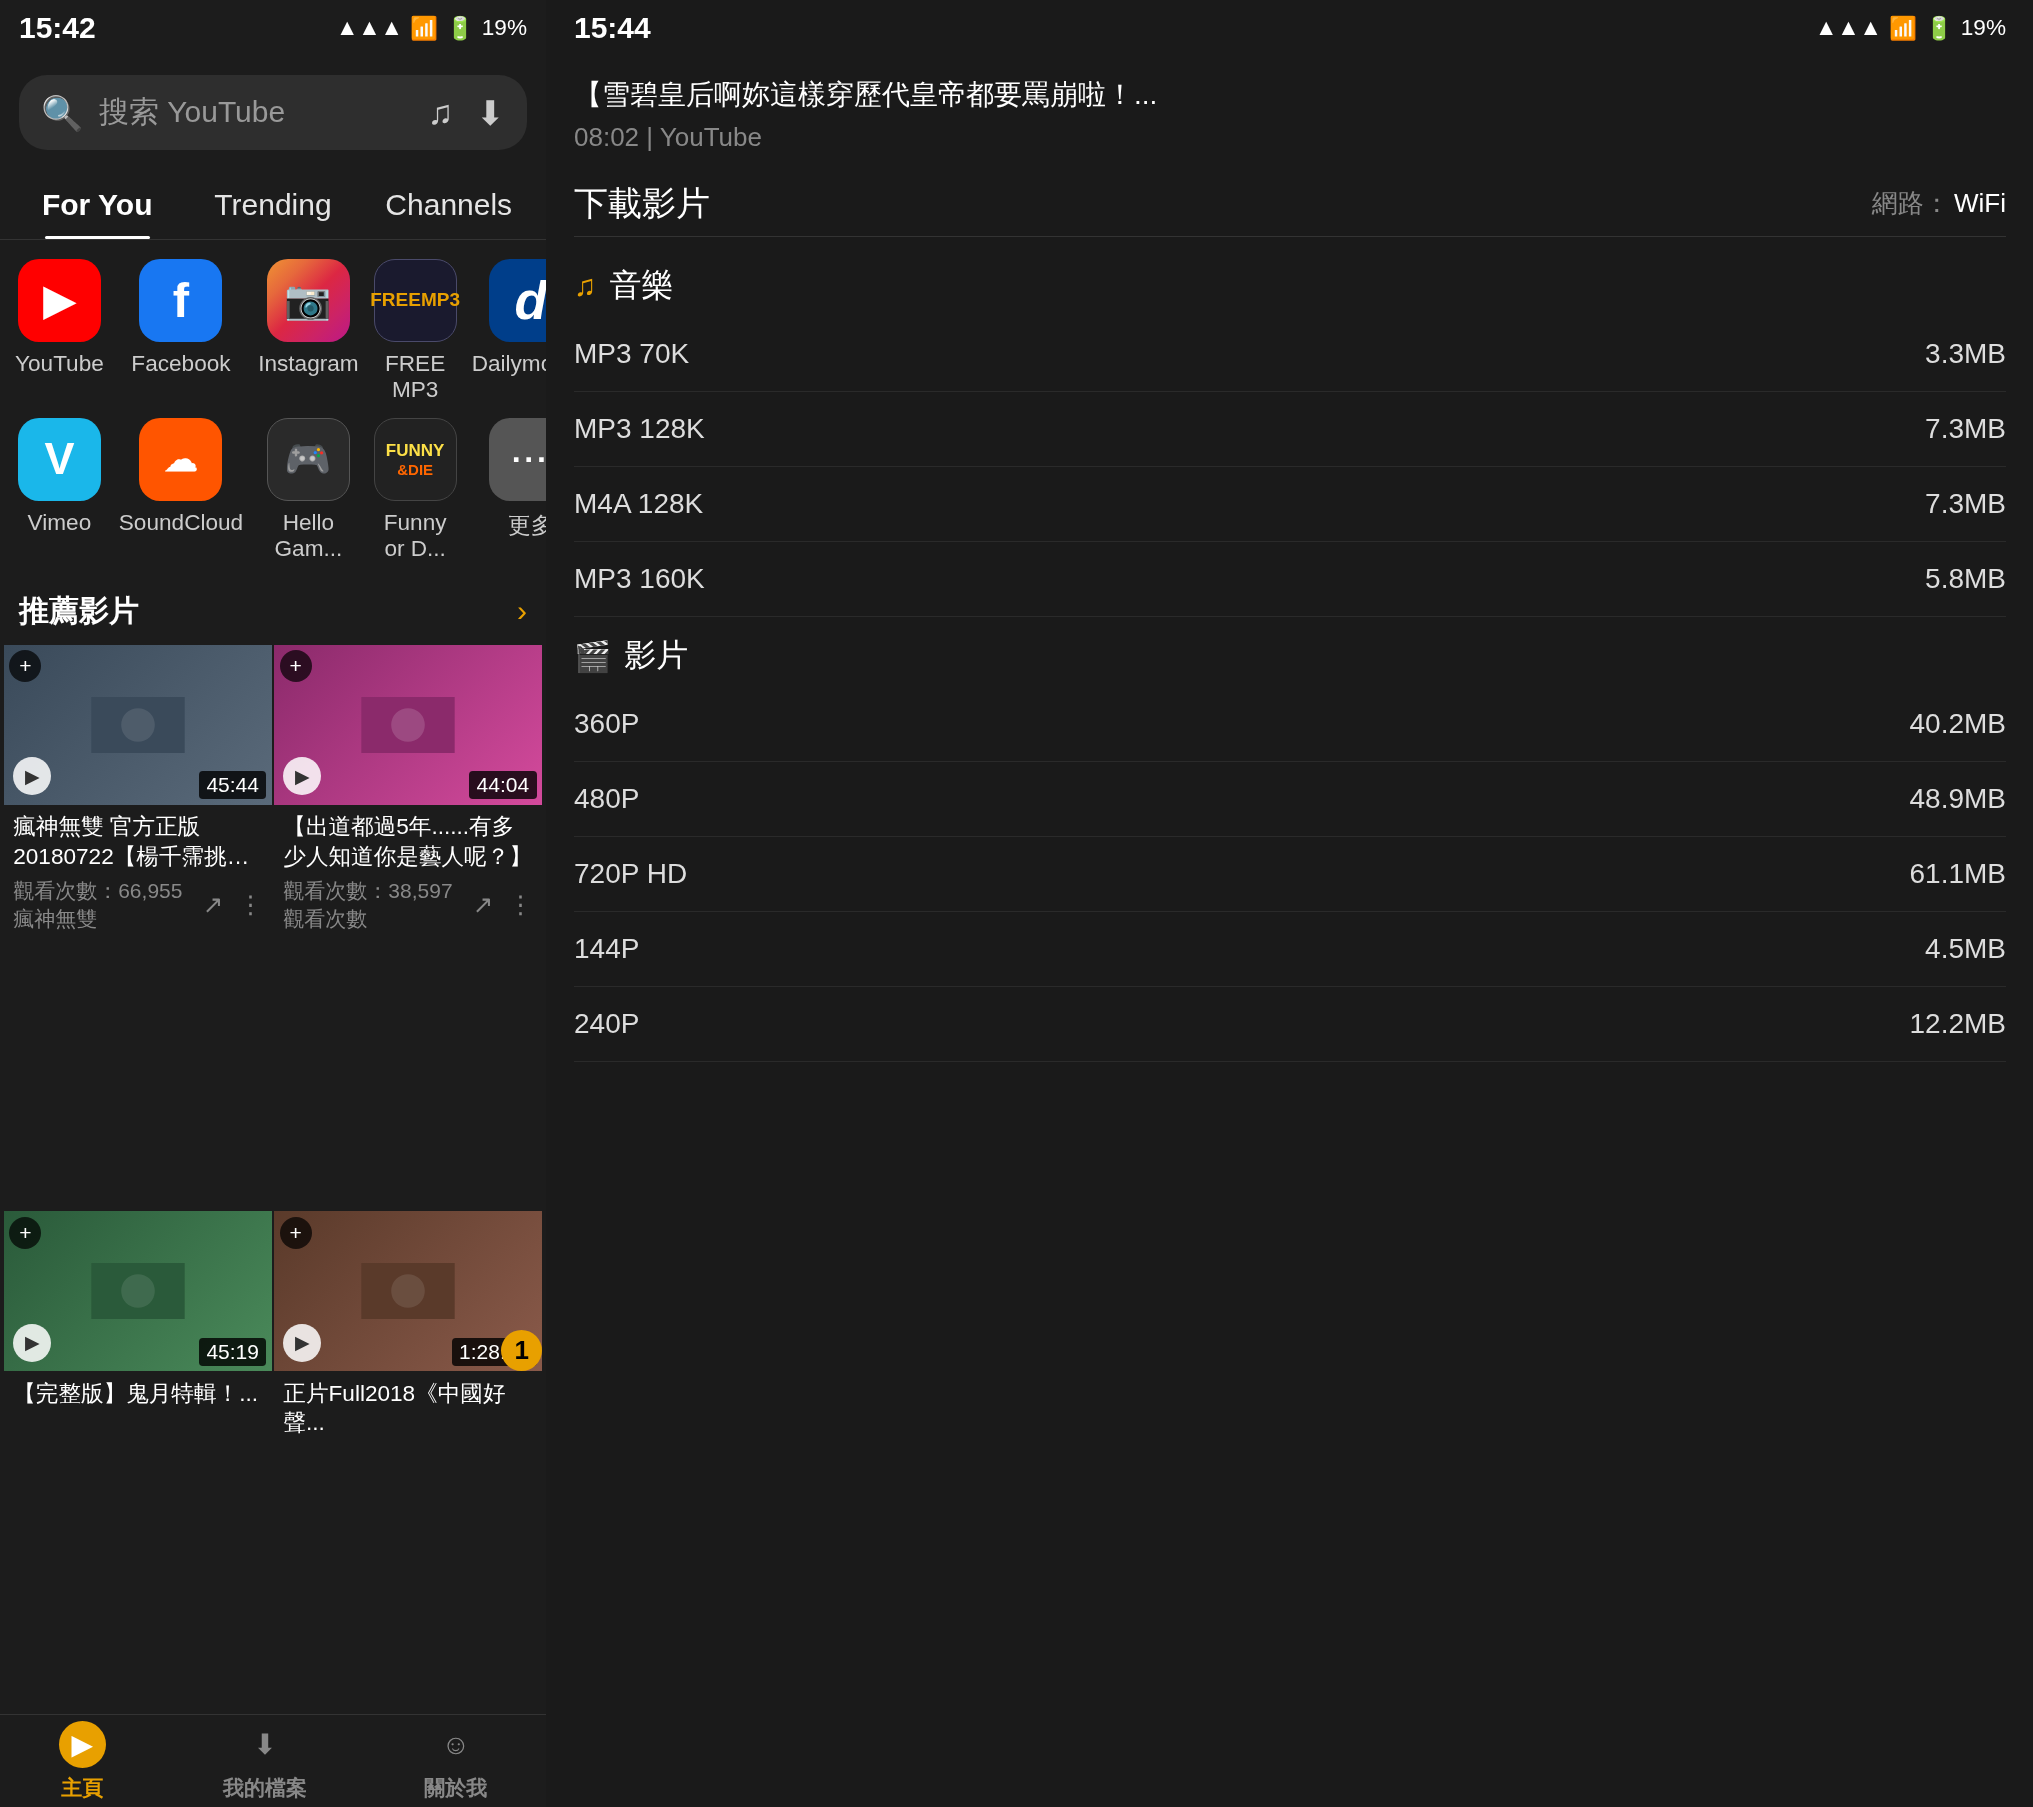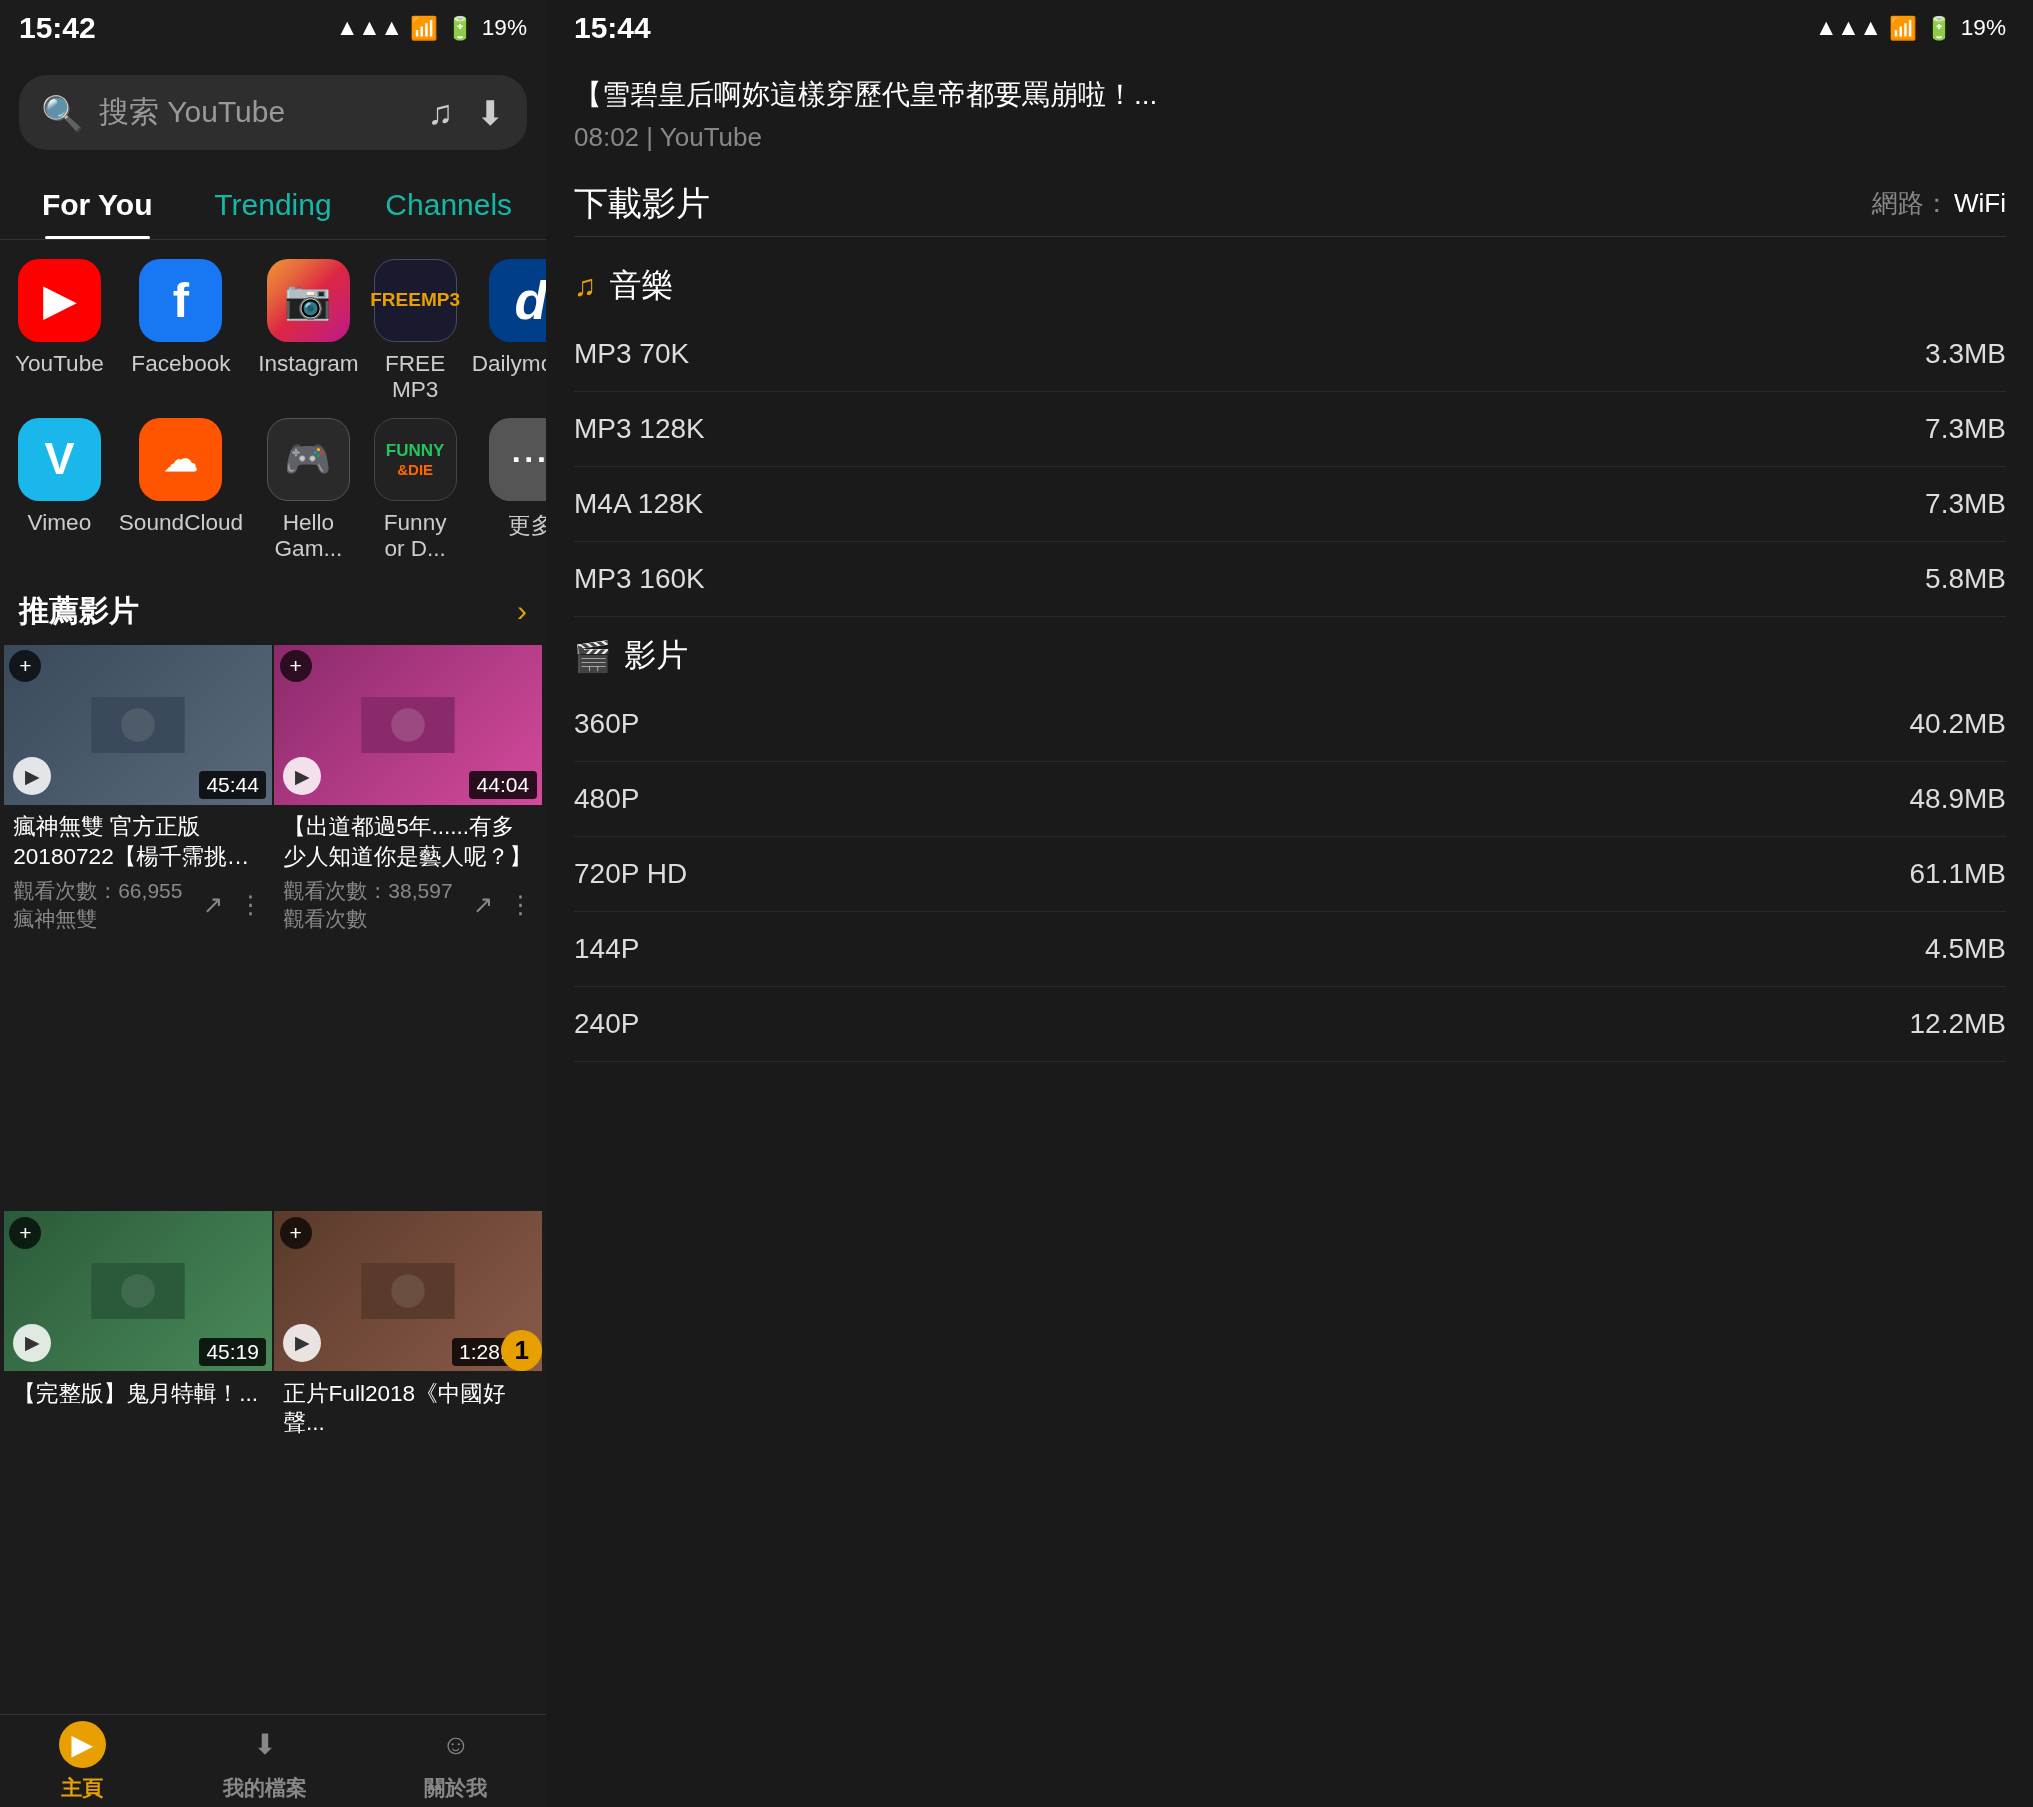--- a/index.html
+++ b/index.html
@@ -81,21 +81,21 @@
       border-bottom: 0.9px solid #333;
       flex-shrink: 0;
       padding: 0 9.4px;
       align-items: flex-end;
     }
     .tab {
       flex: 1;
       text-align: center;
       padding: 22.6px 0 17px;
       font-size: 30px;
-      color: #14b8a6;
+      color: #e5e5e5;
       cursor: pointer;
       position: relative;
     }
     .tab.active {
       color: #fff;
       font-weight: 700;
     }
     .tab.active::after {
       content: '';
       position: absolute;
@@ -538,21 +538,21 @@
       <span class="channel-label">SoundCloud</span>
     </div>
 
     <div class="channel-item">
       <div class="channel-icon hellogame" style="font-size:38px;">🎮</div>
       <span class="channel-label">Hello Gam...</span>
     </div>
 
     <div class="channel-item">
       <div class="channel-icon funnordie" style="font-size:24.5px;flex-direction:column;gap:0;">
-        <span style="font-size:17px;color:#22c55e;font-weight:bold;">FUNNY</span>
+        <span style="font-size:17px;color:#fde047;font-weight:bold;">FUNNY</span>
         <span style="font-size:15px;color:#ff6600;">&amp;DIE</span>
       </div>
       <span class="channel-label">Funny or D...</span>
     </div>
 
     <div class="channel-item">
       <div class="channel-icon more" style="font-size:32px;letter-spacing:1.9px;">···</div>
       <span class="channel-label">更多</span>
     </div>
   </div>

